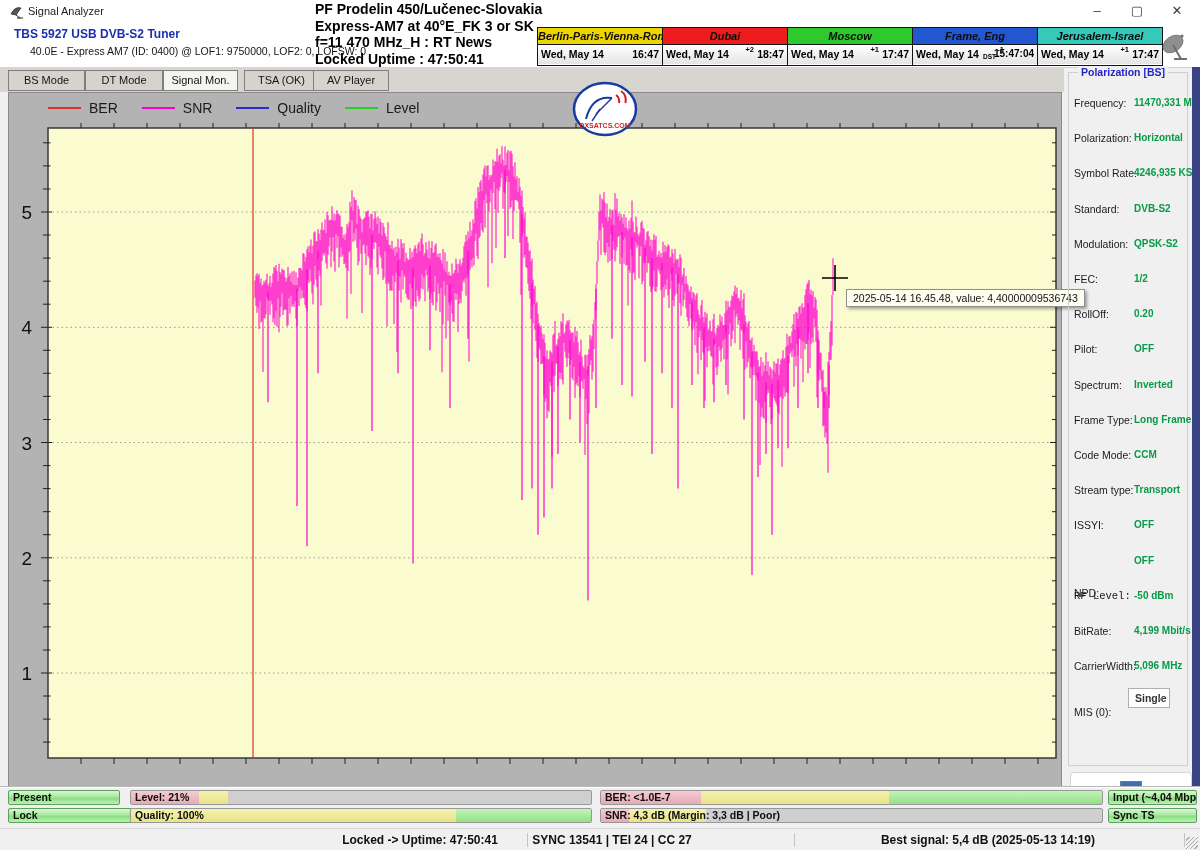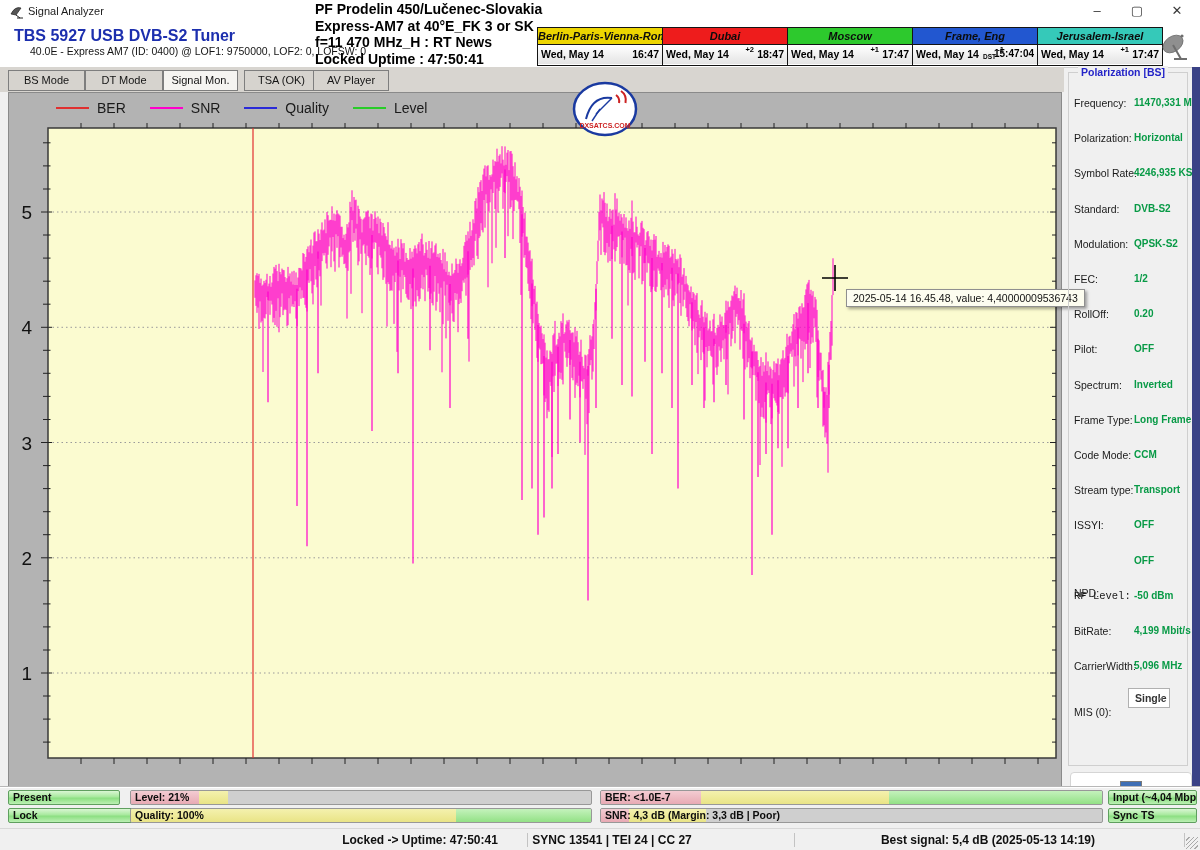--- a/index.html
+++ b/index.html
@@ -3,37 +3,37 @@
 <meta charset="utf-8">
 <style>
   html,body{margin:0;padding:0;width:1200px;height:850px;overflow:hidden;
     font-family:"Liberation Sans",sans-serif;background:#f0f0f0;}
   #app{position:relative;width:1200px;height:850px;background:#f0f0f0;}
   .abs{position:absolute;}
   .titlebar{left:0;top:0;width:1200px;height:22px;background:#ffffff;}
   .title-text{left:28px;top:5px;font-size:11px;color:#1c1c1c;}
   .winbtn{top:0;width:34px;height:22px;text-align:center;line-height:22px;font-size:13px;color:#3a3a3a;}
   .headerband{left:0;top:22px;width:1200px;height:45px;background:#ffffff;border-bottom:1px solid #cfcfcf;}
-  .tuner-name{left:14px;top:27px;font-size:16px;font-weight:bold;color:#1c2fae;}
+  .tuner-name{left:14px;top:27px;font-size:12px;font-weight:bold;color:#1c2fae;}
   .tuner-detail{left:30px;top:45px;font-size:10.5px;color:#141414;}
   .station{left:315px;top:1px;font-size:14px;font-weight:bold;color:#000;line-height:16.5px;white-space:nowrap;}
   .clock{position:absolute;width:124px;height:37px;border:1px solid #141414;background:#fff;}
   .clock-h{height:16px;border-bottom:1px solid #141414;font-style:italic;font-weight:bold;
     font-size:11px;text-align:center;line-height:16px;color:#0c0c0c;overflow:hidden;white-space:nowrap;}
   .clock-b{position:relative;height:19px;background:linear-gradient(180deg,#ffffff,#e4e4e4);}
   .clock-date{position:absolute;left:3px;top:3px;font-size:10.5px;font-weight:bold;color:#000;white-space:nowrap;}
   .clock-off{position:absolute;right:33px;top:0px;font-size:7.5px;font-weight:bold;color:#000;}
   .clock-suf{position:absolute;left:70px;top:8px;font-size:6.5px;font-weight:bold;color:#000;}
   .clock-time{position:absolute;right:3px;top:3px;font-size:10.5px;font-weight:bold;color:#000;white-space:nowrap;}
   .tabstrip{left:0;top:67px;width:1064px;height:25px;background:#d8d5d0;}
   .tab{position:absolute;top:3px;height:19px;background:#d6d3ce;border:1px solid #7e7e7e;
     font-size:11px;color:#141414;text-align:center;line-height:19px;}
   .tab.active{background:#f5f4f1;}
   .chartwidget{left:8px;top:92px;width:1054px;height:697px;background:#b3b3b3;border:1px solid #8a8a8a;box-sizing:border-box;}
-  .legend{left:56px;top:98px;height:20px;display:flex;align-items:center;justify-content:flex-end;}
+  .legend{left:48px;top:98px;height:20px;display:flex;align-items:center;justify-content:flex-end;}
   .legend-item{display:flex;align-items:center;margin-right:24px;}
   .legend-line{width:33px;height:2px;margin-right:8px;}
   .legend-label{font-size:14px;color:#1a1a1a;}
   .logo{left:572px;top:81px;width:66px;height:56px;}
   .tooltip{left:846px;top:289px;background:#fdfdf0;border:1px solid #8f8f8f;
     box-shadow:2px 2px 3px rgba(0,0,0,.35);font-size:10.5px;color:#111;
     padding:2px 6px;white-space:nowrap;}
   .rpanel-box{left:1068px;top:72px;width:118px;height:692px;border:1px solid #cfcfcf;}
   .rpanel-legend{left:1078px;top:66px;background:#f0f0f0;padding:0 3px;font-size:10.5px;
     font-weight:bold;color:#2424c8;}

